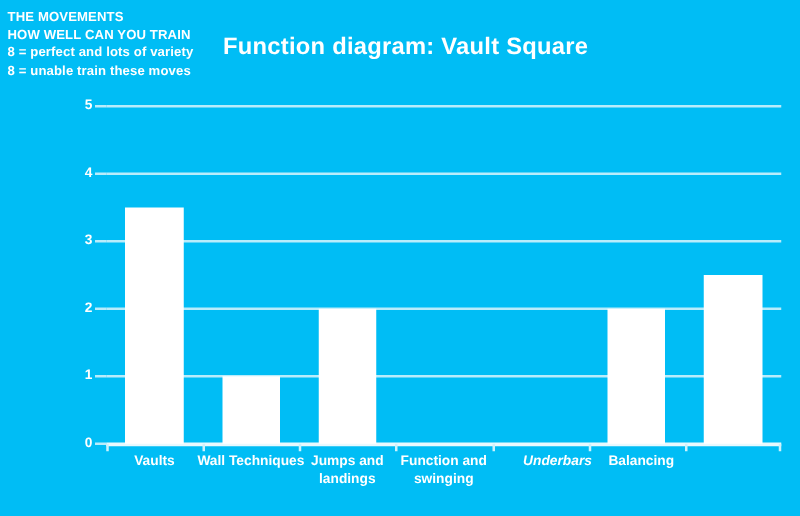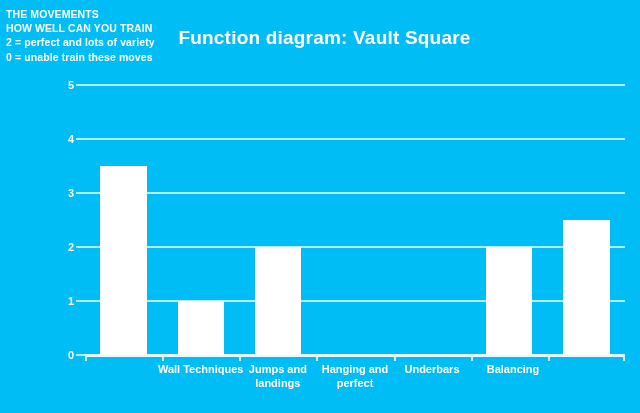--- a/index.html
+++ b/index.html
@@ -117,22 +117,22 @@
     transform: translateX(-50%);
     width: 92px;
   }
 </style>
 </head>
 <body>
 
 <div id="note-block">
   <div>THE MOVEMENTS</div>
   <div>HOW WELL CAN YOU TRAIN</div>
-  <div>2 = perfect and lots of variety</div>
-  <div>0 = unable train these moves</div>
+  <div>8 = perfect and lots of variety</div>
+  <div>8 = unable train these moves</div>
 </div>
 
 <div id="chart-title">Function diagram: Vault Square</div>
 
 <div id="plot-area">
     <div class="gridline baseline" style="top: 269px;"></div>
     <div class="tick-dash" style="top: 269px;"></div>
     <div class="tick-label" style="top: 270px;">0</div>
     <div class="gridline" style="top: 215px;"></div>
     <div class="tick-dash" style="top: 215px;"></div>
@@ -151,25 +151,26 @@
     <div class="tick-label" style="top: 0px;">5</div>
     <div class="bar" title="Vaults: 3.5" style="left: 15.4286px; width: 46.2857px; height: 189px;"></div>
     <div class="bar" title="Wall Techniques: 1" style="left: 92.5714px; width: 46.2857px; height: 54px;"></div>
     <div class="bar" title="Jumps and landings: 2" style="left: 169.714px; width: 46.2857px; height: 108px;"></div>
     <div class="bar" title="Balancing: 2" style="left: 401.143px; width: 46.2857px; height: 108px;"></div>
     <div class="bar" title="Combining Moves: 2.5" style="left: 478.286px; width: 46.2857px; height: 135px;"></div>
   </div>
 
 <div id="x-axis">
     <div class="xtick" style="left: 0px;"></div>
+    <div class="cat-label" style="left: 38.5714px;">Vaults</div>
     <div class="xtick" style="left: 77.1429px;"></div>
     <div class="cat-label" style="left: 115.714px;">Wall Techniques</div>
     <div class="xtick" style="left: 154.286px;"></div>
     <div class="cat-label" style="left: 192.857px;">Jumps and landings</div>
     <div class="xtick" style="left: 231.429px;"></div>
-    <div class="cat-label" style="left: 270px;">Hanging and perfect</div>
+    <div class="cat-label" style="left: 270px;">Function and swinging</div>
     <div class="xtick" style="left: 308.571px;"></div>
-    <div class="cat-label" style="left: 347px;">Underbars</div>
+    <div class="cat-label" style="left: 361px; font-style: italic;">Underbars</div>
     <div class="xtick" style="left: 385.714px;"></div>
     <div class="cat-label" style="left: 428px;">Balancing</div>
     <div class="xtick" style="left: 462.857px;"></div>
     <div class="xtick" style="left: 538px;"></div>
   </div>
 
 </body></html>

